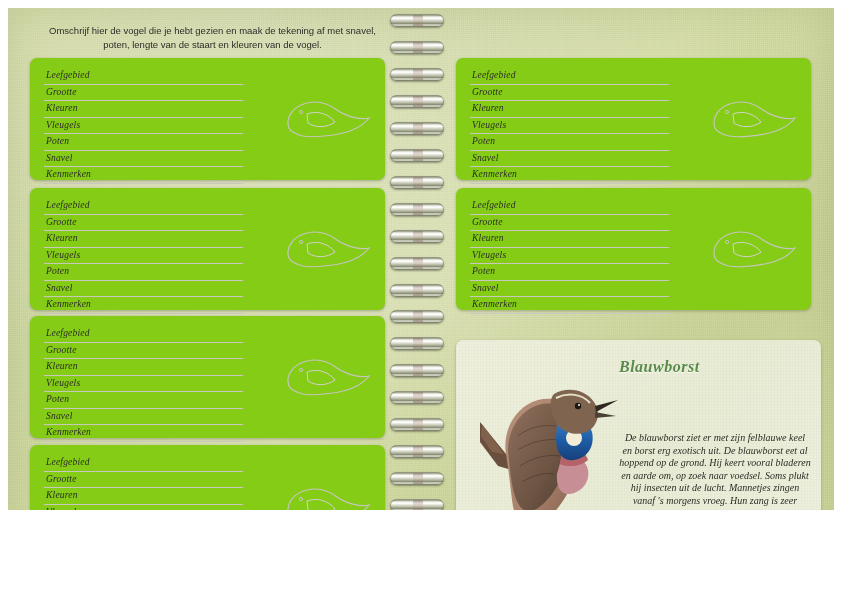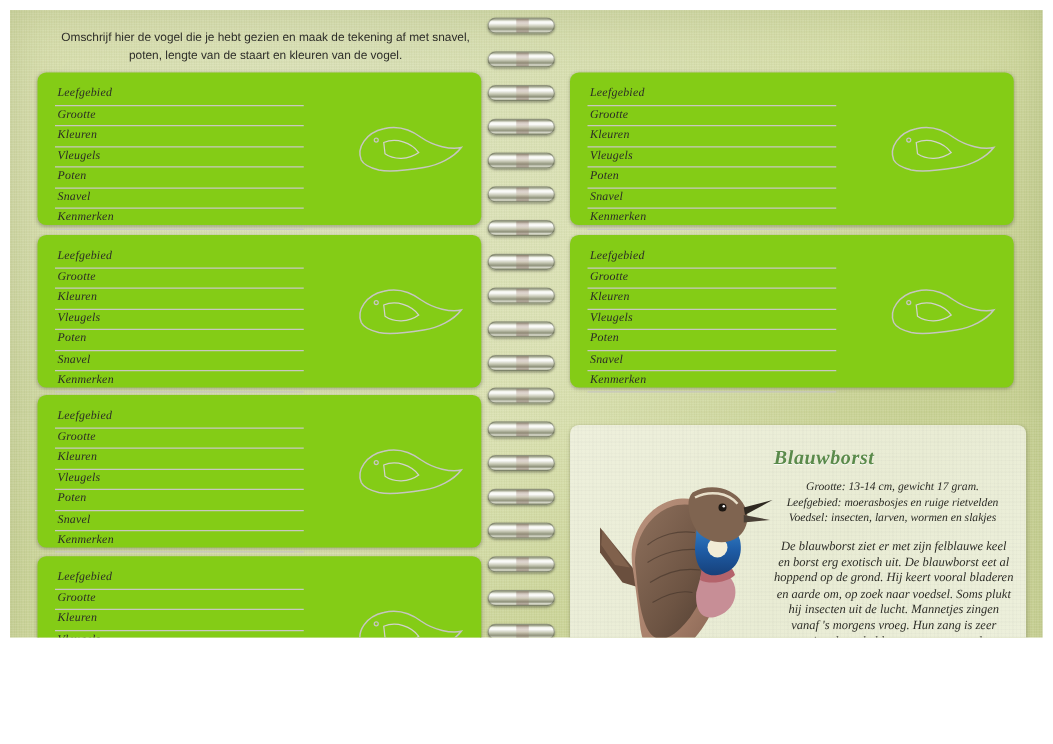--- a/index.html
+++ b/index.html
@@ -509,18 +509,15 @@
       <circle cx="117" cy="55" r="1" fill="#ffffff"></circle>
 
       <path d="M133 56 L156 50 L134 62 Z" fill="#2e2820"></path>
       <path d="M133 62 L154 66 L133 68 Z" fill="#4a4036"></path>
 
       <path d="M78 176 L76 194 M70 178 L66 196" stroke="#4a3c2e" stroke-width="2.4" fill="none"></path>
       <path d="M76 194 L84 200 M76 194 L70 201 M66 196 L74 202 M66 196 L59 202" stroke="#4a3c2e" stroke-width="1.8" fill="none"></path>
     </svg>
 
     <div class="info-title">Blauwborst</div>
-    <div class="info-facts" style="white-space: pre-line;">Grootte: 13-14 cm, gewicht 17 gram.
-Leefgebied: moerasbosjes en ruige rietvelden
-Voedsel: insecten, larven, wormen en slakjes</div>
     <div class="info-body">De blauwborst ziet er met zijn felblauwe keel en borst erg exotisch uit. De blauwborst eet al hoppend op de grond. Hij keert vooral bladeren en aarde om, op zoek naar voedsel. Soms plukt hij insecten uit de lucht. Mannetjes zingen vanaf 's morgens vroeg. Hun zang is zeer gevarieerd met heldere tonen, gemengd met perfecte imitaties van andere soorten. Hij zingt graag vanaf een opvallende zangpost, vanaf een paaltje, bovenop een rietpluim of lisdoddesigaar.</div>
   </div>
 </div>
 
 </body></html>

